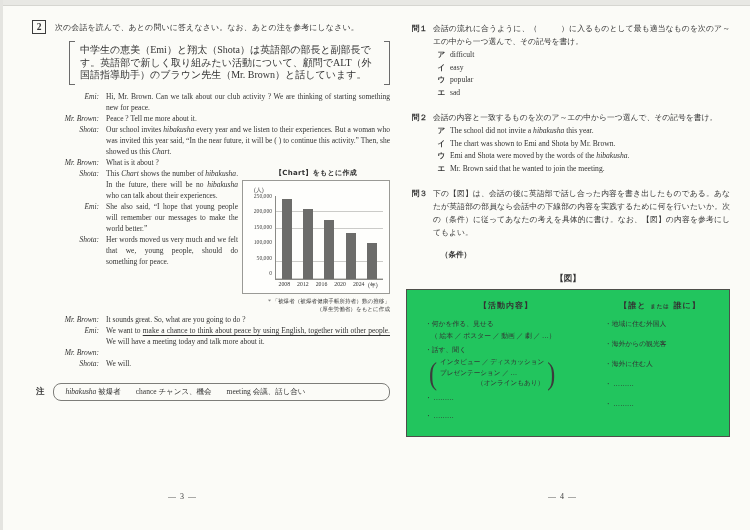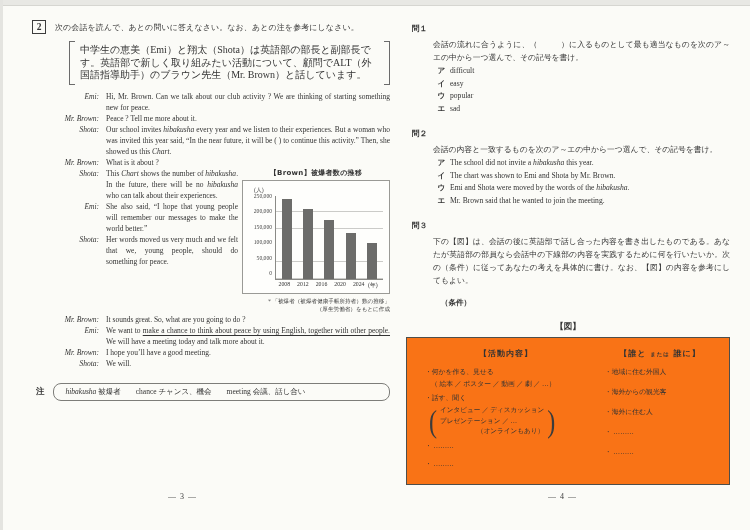--- a/index.html
+++ b/index.html
@@ -58,30 +58,30 @@
   .chart-note { font-size:5.6px; line-height:8.5px; text-align:right; margin-top:3px; color:#3a3a3a; }
 
   .notes-row { display:flex; align-items:center; gap:8px; margin-top:14px; padding-left:4px; }
   .notes-label { font-size:8.5px; font-weight:bold; }
   .notes-box { flex:1; border:1px solid #7d7d79; border-radius:8px; padding:3px 12px; font-size:7.5px; }
 
   
   .page-right { position:absolute; left:406px; top:22px; width:324px; }
   .q-block { display:flex; font-size:7.8px; line-height:13px; }
   .q-label { width:27px; flex:none; font-weight:bold; }
-  .q-body { flex:1; text-align:justify;margin-top:16px; }
+  .q-body { flex:1; text-align:justify; }
   .opts { margin:1px 0 12px 27px; }
   .opt-row { display:flex; font-size:7.6px; line-height:12.5px; }
   .opt-key { width:17px; flex:none; font-weight:bold; }
   .cond-row { display:flex; font-size:7.6px; line-height:12px; margin:10px 0 12px 32px; }
   .cond-label { width:36px; flex:none; font-weight:bold; }
   .cond-text { flex:1; text-align:justify; }
 
   .zu-label { font-size:8.5px; font-weight:bold; margin-bottom:4px; }
-  .zu-box { border:1.5px solid #4e4e4a; height:148px; padding:10px 10px 6px 14px; display:flex; background:#f97316; }
+  .zu-box { border:1.5px solid #4e4e4a; height:148px; padding:10px 10px 6px 14px; display:flex; background:#22c55e; }
   .zu-left { width:57%; flex:none; }
   .zu-right { flex:1; padding-left:10px; }
   .zu-header { font-size:8px; font-weight:bold; letter-spacing:1px; margin-bottom:7px; }
   .zu-header .small { font-size:5.4px; font-weight:bold; }
   .zu-item { font-size:6.8px; line-height:12px; margin-left:4px; }
   .zu-sub { font-size:6.8px; line-height:12px; margin-left:10px; margin-bottom:2px; }
   .paren-block { display:flex; align-items:center; margin:1px 0 3px 8px; }
   .big-paren { font-size:24px; font-weight:200; color:#3c3c3c; transform:scaleY(1.35); line-height:1; }
   .paren-content { font-size:6.6px; line-height:10.5px; padding:0 3px; }
   .paren-line3 { text-align:right; }
@@ -135,21 +135,21 @@
         <span class="dlg-speaker">Emi:</span>
         <span class="dlg-text">She also said, “I hope that young people will remember our messages to make the world better.”</span>
       </div>
       <div class="dlg-row">
         <span class="dlg-speaker">Shota:</span>
         <span class="dlg-text">Her words moved us very much and we felt that we, young people, should do something for peace.</span>
       </div>
     </div>
 
     <div class="chart-wrap">
-      <div class="chart-title jp">【Brown】被爆者数の推移</div>
+      <div class="chart-title jp">【Chart】をもとに作成</div>
       <div class="chart-frame">
         <div class="y-unit">(人)</div>
         <div class="plot-row">
           <div class="y-ticks">
               <div>250,000</div>
               <div>200,000</div>
               <div>150,000</div>
               <div>100,000</div>
               <div>50,000</div>
               <div>0</div>
@@ -186,21 +186,20 @@
     <div class="dlg-row">
       <span class="dlg-speaker">Mr. Brown:</span>
       <span class="dlg-text">It sounds great.  So, what are you going to do ?</span>
     </div>
     <div class="dlg-row">
       <span class="dlg-speaker">Emi:</span>
       <span class="dlg-text"><span>We want to </span><span class="u">make a chance to think about peace by using English, together with other people.</span><span>  We will have a meeting today and talk more about it.</span></span>
     </div>
     <div class="dlg-row">
       <span class="dlg-speaker">Mr. Brown:</span>
-      <span class="dlg-text">I hope you’ll have a good meeting.</span>
     </div>
     <div class="dlg-row">
       <span class="dlg-speaker">Shota:</span>
       <span class="dlg-text">We will.</span>
     </div>
   </div>
 
   <div class="notes-row">
     <span class="notes-label">注</span>
     <span class="notes-box"><i>hibakusha</i> 被爆者　　chance チャンス、機会　　meeting 会議、話し合い</span>

